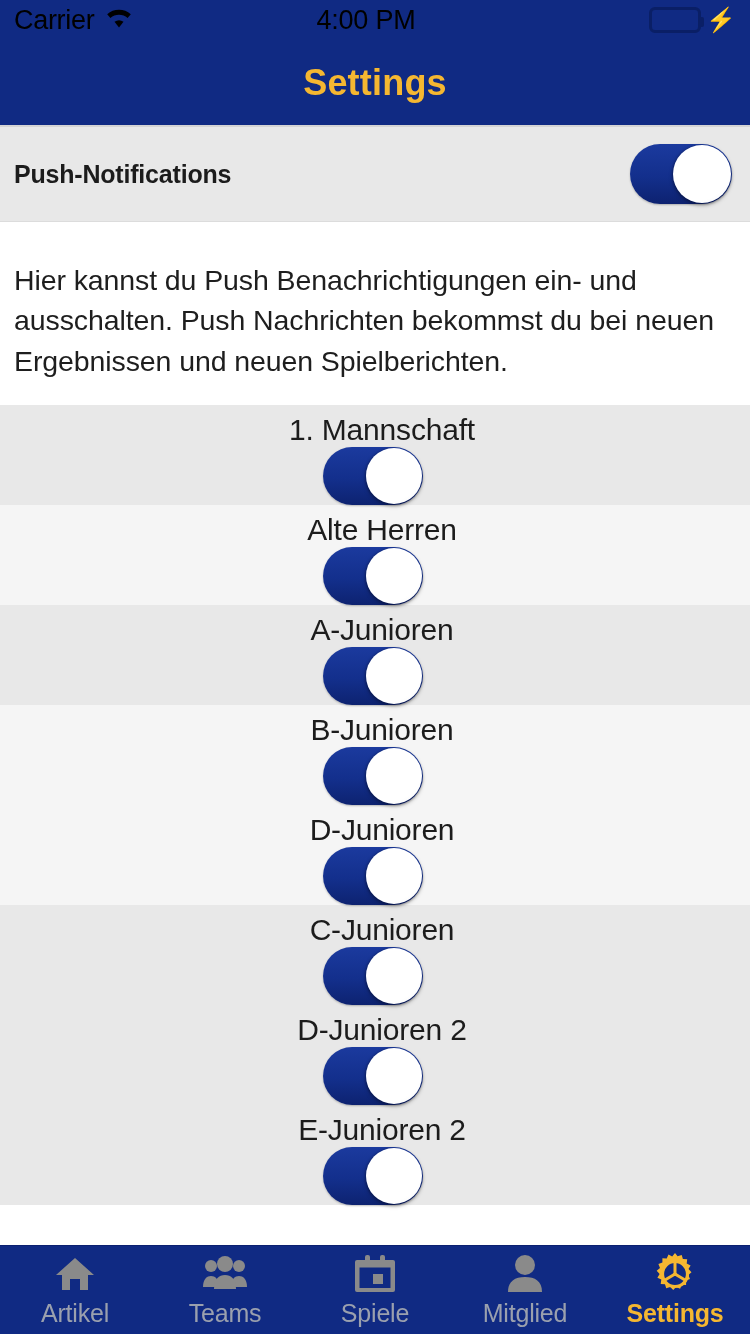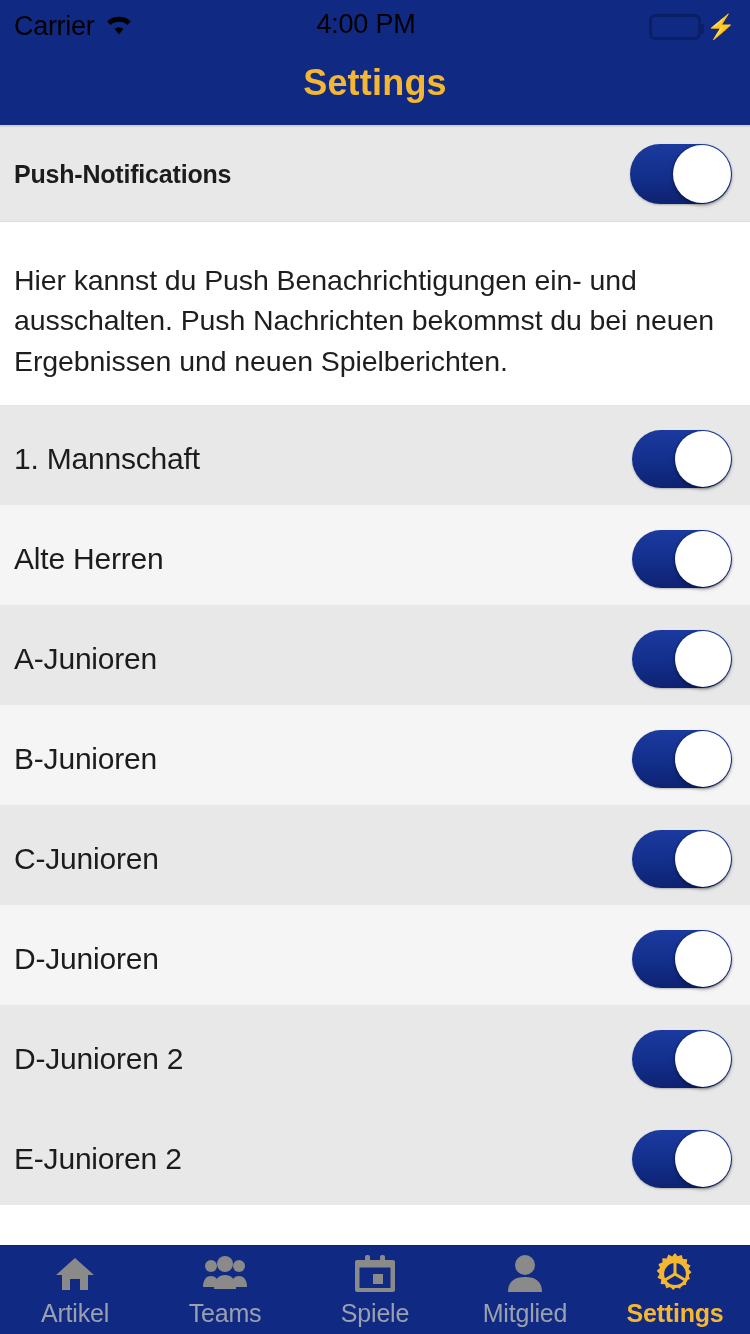--- a/index.html
+++ b/index.html
@@ -23,21 +23,21 @@
   }
 
   
   .statusbar {
     position: absolute;
     top: 0; left: 0;
     width: 750px;
     height: 40px;
     background: #102a83;
     display: flex;
-    align-items: flex-end;
+    align-items: center;
     box-sizing: border-box;
     padding: 0 14px;
   }
   .sb-left {
     display: flex;
     align-items: center;
     gap: 10px;
     flex: 0 0 auto;
     width: 250px;
   }
@@ -158,20 +158,21 @@
     color: #1e1e1e;
     letter-spacing: -0.1px;
   }
 
   .team-row {
     height: 100px;
     display: flex;
     align-items: center;
     padding: 8px 0 0 14px;
     box-sizing: border-box;
+    flex-direction: column;
   }
   .team-row.odd  { background: #e8e8e8; }
   .team-row.even { background: #f5f5f5; }
   .team-label {
     font-size: 30px;
     color: #1c1c1c;
     flex: 1 1 auto;
     letter-spacing: -0.2px;
   }
 
@@ -304,28 +305,28 @@
           <div class="toggle">
             <div class="knob"></div>
           </div>
         </div>
         <div class="team-row even">
           <div class="team-label">B-Junioren</div>
           <div class="toggle">
             <div class="knob"></div>
           </div>
         </div>
+        <div class="team-row even">
+          <div class="team-label">D-Junioren</div>
+          <div class="toggle">
+            <div class="knob"></div>
+          </div>
+        </div>
         <div class="team-row odd">
           <div class="team-label">C-Junioren</div>
-          <div class="toggle">
-            <div class="knob"></div>
-          </div>
-        </div>
-        <div class="team-row even">
-          <div class="team-label">D-Junioren</div>
           <div class="toggle">
             <div class="knob"></div>
           </div>
         </div>
         <div class="team-row odd">
           <div class="team-label">D-Junioren 2</div>
           <div class="toggle">
             <div class="knob"></div>
           </div>
         </div>

